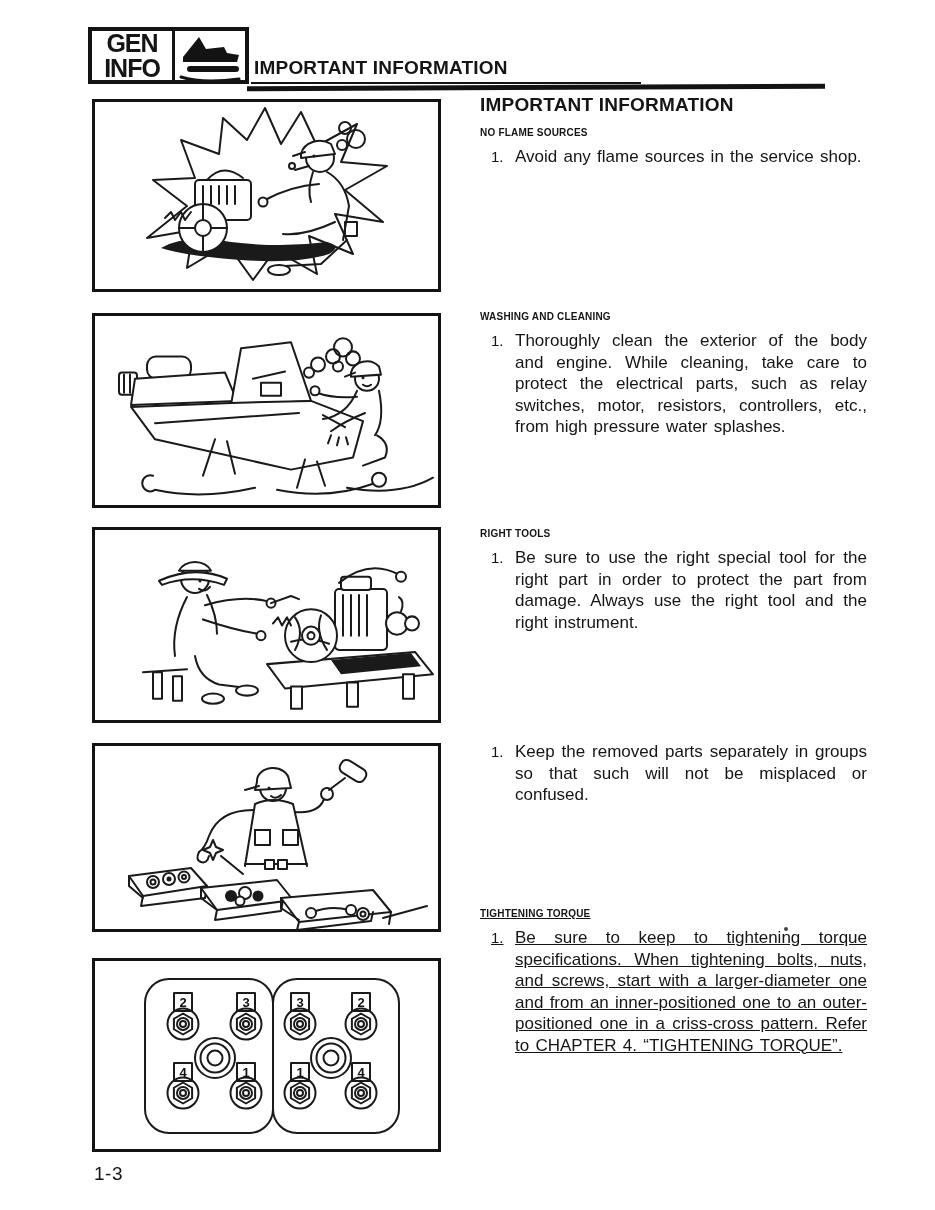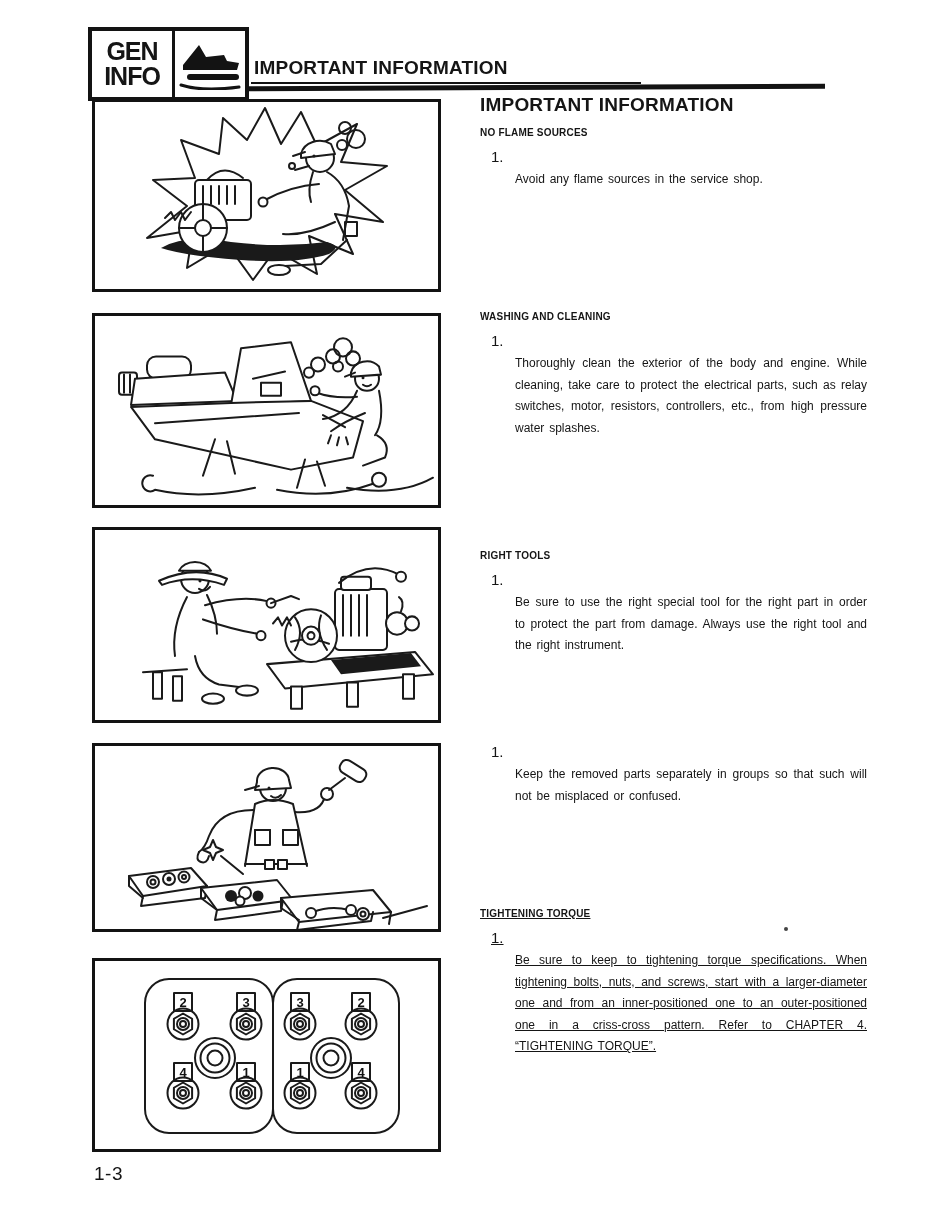--- a/index.html
+++ b/index.html
@@ -4,21 +4,21 @@
 <style>
   * { margin:0; padding:0; box-sizing:border-box; }
   html,body { background:#e8e8e8; }
   body { font-family:"Liberation Sans", sans-serif; }
   .page {
     position:relative; width:935px; height:1210px; margin:0 auto;
     background:#ffffff; color:#151515; overflow:hidden;
   }
   
   .badge {
-    position:absolute; left:88px; top:27px; width:161px; height:74px;
+    position:absolute; left:88px; top:27px; width:161px; height:57px;
     border:4px solid #131313; display:flex; background:#fff;
   }
   .badge-text {
     width:83px; border-right:3px solid #131313;
     display:flex; flex-direction:column; align-items:center; justify-content:center;
   }
   .badge-text span {
     font-weight:700; font-size:25px; line-height:25px; letter-spacing:-1px;
   }
   .badge-icon { flex:1; display:flex; align-items:center; justify-content:center; }
@@ -36,24 +36,24 @@
   .fig3 { top:527px; height:196px; }
   .fig4 { top:743px; height:189px; }
   .fig5 { top:958px; height:194px; }
   
   .col { position:absolute; left:480px; width:387px; }
   .main-title { top:94px; font-weight:700; font-size:19px; letter-spacing:.2px; }
   .sec h3 { font-weight:700; font-size:10px; letter-spacing:.2px; margin-bottom:8px; white-space:nowrap; }
   .li { display:flex; padding-left:11px; }
   .li .marker { flex:0 0 24px; font-size:15px; line-height:21.5px; }
   .li .txt {
-    flex:1; font-size:12px; line-height:21.5px;
-    text-align:justify; word-spacing:1.5px;margin-top:23px;
-  }
-  .sec0 { top:127px; } .sec1 { top:311px; } .sec2 { top:550px; }
+    flex:1; font-size:17px; line-height:21.5px;
+    text-align:justify; word-spacing:1.5px;
+  }
+  .sec0 { top:127px; } .sec1 { top:311px; } .sec2 { top:528px; }
   .sec3 { top:741px; } .sec4 { top:908px;text-decoration:underline; }
   
   .page-num { position:absolute; left:94px; top:1163px; font-size:19px; letter-spacing:.5px; }
   .artifact-dot { position:absolute; left:784px; top:927px; width:4px; height:4px; background:#222; border-radius:50%; opacity:.85; }
   
   .art * { stroke:#1a1a1a; stroke-width:2; fill:none; stroke-linecap:round; stroke-linejoin:round; }
   .art .fw { fill:#fff; }
   .art .fb { fill:#1a1a1a; stroke:none; }
   .art text { stroke:none; fill:#111; font-family:"Liberation Sans",sans-serif; font-weight:700; }
 </style>

